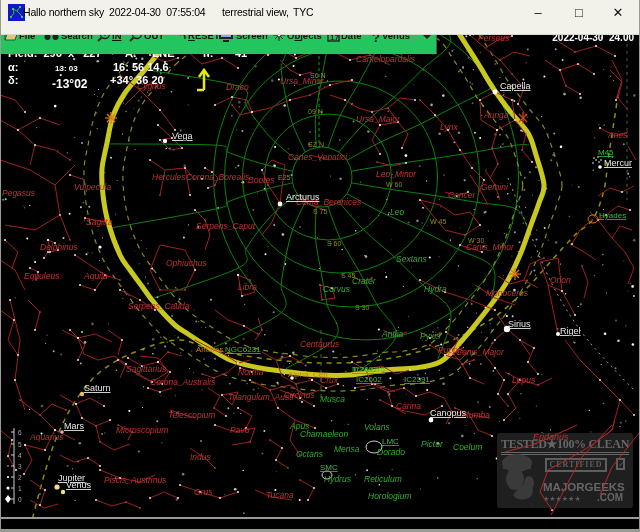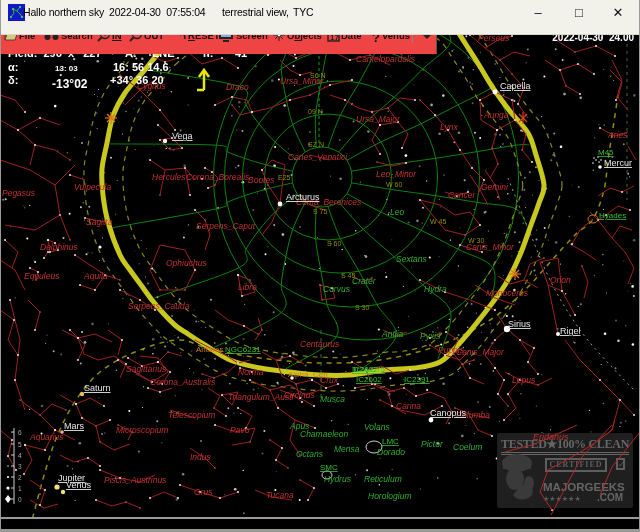--- a/index.html
+++ b/index.html
@@ -1,19 +1,19 @@
 <!DOCTYPE html>
 <html><head><meta charset="utf-8"><style>
 * { margin:0; padding:0; box-sizing:border-box; }
 body { width:640px; height:532px; background:#000; font-family:"Liberation Sans", sans-serif; overflow:hidden; position:relative; }
 .titlebar { position:absolute; left:0; top:0; width:640px; height:35px; background:#f2f1ea; z-index:30; border-bottom:1px solid #d8d7d0; }
 .titlebar .ico { position:absolute; left:8px; top:4px; width:17px; height:17px; }
 .titlebar .txt { position:absolute; top:6px; font-size:10.5px; letter-spacing:-0.2px; color:#000; white-space:pre; }
 .winbtn { position:absolute; top:0; height:25px; width:40px; text-align:center; line-height:25px; font-size:13px; color:#111; }
-.toolbar { position:absolute; left:0; top:25px; width:437px; height:29px; background:#ef4444; z-index:25; border-right:1px solid #555; }
+.toolbar { position:absolute; left:0; top:25px; width:437px; height:29px; background:#22c55e; z-index:25; border-right:1px solid #555; }
 .tb { position:absolute; top:4.5px; font-size:9.5px; font-weight:bold; color:#111; white-space:pre; }
 .overlay { position:absolute; z-index:20; color:#fff; white-space:pre; }
 .stamp { position:absolute; left:497px; top:433px; width:136px; height:75px; background:rgba(33,33,33,0.93); z-index:15; border-radius:2px; }
 .statusbar { position:absolute; left:0; top:517px; width:640px; height:15px; background:#000; border-top:2px solid #9a9a96; border-bottom:3px solid #9a9a96; z-index:30; }
 .brd { position:absolute; z-index:40; background:#9a9a96; }
 </style></head>
 <body>
 <svg width="640" height="532" viewBox="0 0 640 532" style="position:absolute;left:0;top:0">
     <rect x="0" y="0" width="640" height="532" fill="#000000"></rect>
     <g>

